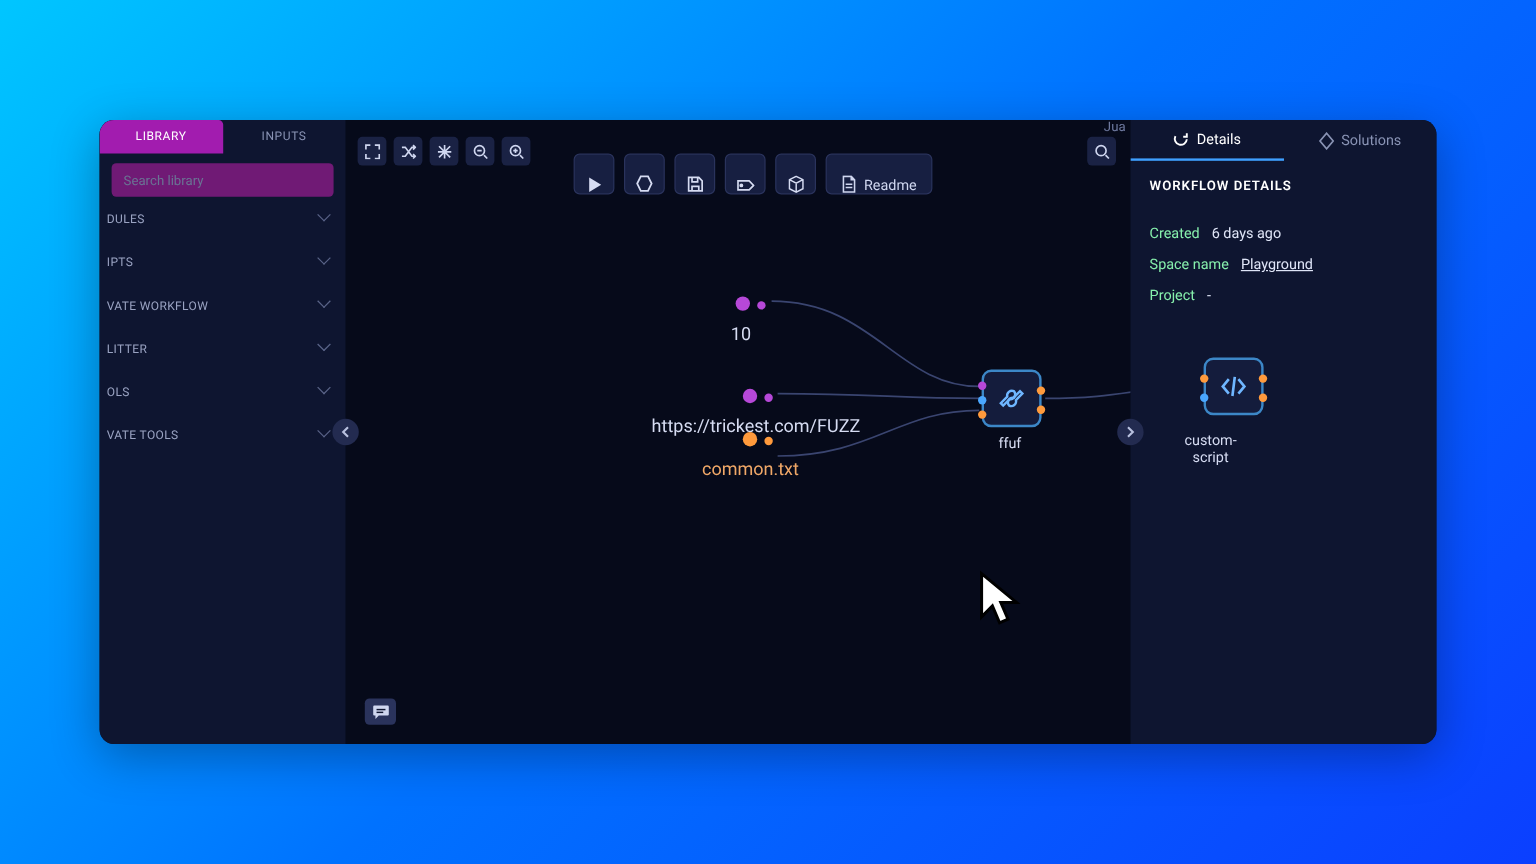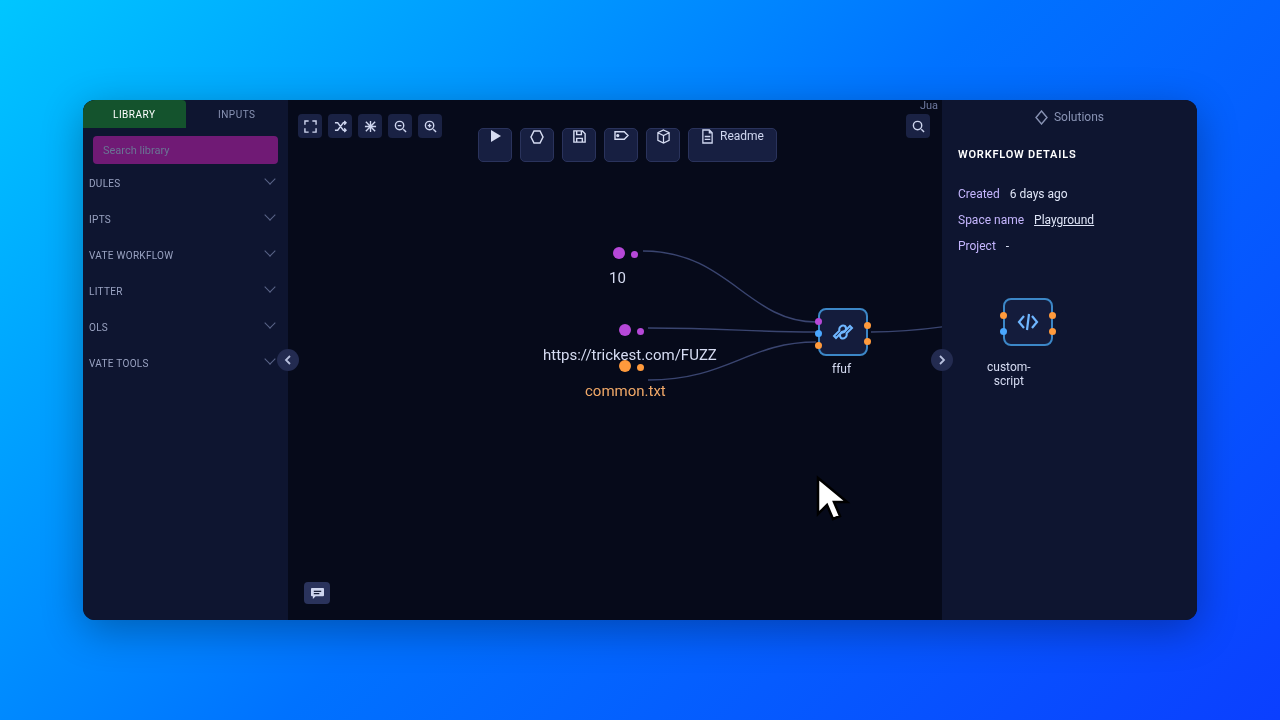--- a/index.html
+++ b/index.html
@@ -3,34 +3,34 @@
 <meta charset="utf-8">
 <style>
   *{box-sizing:border-box;margin:0;padding:0;font-family:-apple-system,BlinkMacSystemFont,"Segoe UI",Roboto,sans-serif}
   body{width:1280px;height:720px;overflow:hidden;background:linear-gradient(135deg,#00c6ff 0%,#0072ff 50%,#0b3fff 100%)}
   .app{position:absolute;left:83px;top:100px;width:1114px;height:520px;background:#0b1229;border-radius:12px;display:flex;box-shadow:0 10px 40px rgba(0,0,0,.3)}
 
   
   .sidebar{width:205px;flex:none;background:#0e1530;display:flex;flex-direction:column;border-top-left-radius:12px;border-bottom-left-radius:12px;overflow:hidden}
   .side-tabs{display:flex;height:28px;margin-top:0}
   .side-tab{flex:1;display:flex;align-items:center;justify-content:center;font-size:10px;letter-spacing:.5px;color:#8993b4;cursor:pointer}
-  .side-tab.active{color:#fff;background:#14532d;border-radius:4px 4px 0 0}
+  .side-tab.active{color:#fff;background:#a21caf;border-radius:4px 4px 0 0}
   .search-wrap{padding:8px 10px}
   .search-input{width:100%;height:28px;background:#701a75;border:none;border-radius:4px;color:#cfd6ef;font-size:11px;padding:0 10px;outline:none}
   .search-input::placeholder{color:#6a7494}
   .cats{display:flex;flex-direction:column;margin-top:6px}
   .cat{height:36px;display:flex;align-items:flex-start;justify-content:space-between;padding:0 14px 0 6px;color:#9aa3c2;font-size:10px;letter-spacing:.3px;cursor:pointer}
   .chev{width:8px;height:8px;border-right:1.5px solid #5a6488;border-bottom:1.5px solid #5a6488;transform:rotate(45deg);margin-top:-3px}
 
   
   .center{flex:1;position:relative;background:#060a1a}
   .toolbar1{position:absolute;left:10px;top:14px;display:flex;gap:6px}
   .tbtn{width:24px;height:24px;border-radius:4px;background:#1a2244;display:flex;align-items:center;justify-content:center;cursor:pointer;color:#cfd6ef}
   .toolbar2{position:absolute;left:190px;top:28px;display:flex;gap:8px;align-items:center}
-  .t2btn{width:34px;height:34px;border-radius:5px;background:#171f41;border:1px solid #2a335c;display:flex;align-items:flex-start;justify-content:center;cursor:pointer;color:#d6dcf2}
+  .t2btn{width:34px;height:34px;border-radius:5px;background:#171f41;border:1px solid #2a335c;display:flex;align-items:flex-end;justify-content:center;cursor:pointer;color:#d6dcf2}
   .play svg{margin-left:2px}
   .readme-btn{width:auto;padding:0 12px;gap:6px;font-size:12px;color:#cfd6ef}
   .mag-tr{position:absolute;right:12px;top:14px}
   .pane-btn{position:absolute;top:50%;transform:translateY(-50%);width:22px;height:22px;border-radius:50%;background:#232b50;display:flex;align-items:center;justify-content:center;cursor:pointer;color:#b8c0de}
   .pane-left{left:-11px}
   .pane-right{right:-11px}
   .feedback{position:absolute;left:16px;bottom:16px;width:26px;height:22px;border-radius:4px;background:#2a335c;display:flex;align-items:center;justify-content:center;color:#cfd6ef;cursor:pointer}
 
   
   .node-box{position:absolute;width:50px;height:48px;border:2px solid #3c87c7;border-radius:8px;background:#141c3c;display:flex;align-items:center;justify-content:center}
@@ -49,21 +49,21 @@
   .cursor{position:absolute;left:527px;top:375px}
 
   
   .details{width:255px;flex:none;background:#0e1530;border-top-right-radius:12px;border-bottom-right-radius:12px;display:flex;flex-direction:column}
   .dtabs{display:flex;height:34px}
   .dtab{flex:1;display:flex;align-items:center;justify-content:center;gap:6px;font-size:12px;color:#8993b4;cursor:pointer}
   .dtab.active{color:#fff;border-bottom:2px solid #3fa0ff}
   .dcontent{padding:14px 16px}
   .dtitle{font-size:11px;letter-spacing:.8px;color:#fff;font-weight:600;margin-bottom:26px}
   .drow{display:flex;gap:10px;font-size:12px;margin-bottom:12px}
-  .dlabel{color:#c4b5fd}
+  .dlabel{color:#86efac}
   .dval{color:#dfe5f7}
   .dlink{color:#dfe5f7;text-decoration:underline}
   .corner-txt{position:absolute;right:4px;top:-1px;font-size:11px;color:#6f7aa0}
 
   svg{display:block}
 </style>
 </head>
 <body>
 
 <div class="app">
@@ -242,20 +242,26 @@
         </svg>
     </div>
 
     <svg class="cursor" width="38" height="50" viewBox="0 0 38 50">
         <path d="M3 3l0 36 9-9 6 14 7-3-6-14 13 0z" fill="#fff" stroke="#000" stroke-width="2.5"></path>
       </svg>
   </div>
 
   <div class="details">
     <div class="dtabs">
+      <div class="dtab active">
+        <svg width="14" height="14" viewBox="0 0 14 14" fill="none" stroke="currentColor" stroke-width="1.6">
+            <path d="M12 7A5 5 0 112.5 4.5M12 2v3H9"></path>
+          </svg>
+        <span>Details</span>
+      </div>
       <div class="dtab">
         <svg width="13" height="15" viewBox="0 0 13 15" fill="none" stroke="currentColor" stroke-width="1.4">
             <path d="M6.5 1L12 7.5 6.5 14 1 7.5z"></path>
           </svg>
         <span>Solutions</span>
       </div>
     </div>
     <div class="dcontent">
       <div class="dtitle">WORKFLOW DETAILS</div>
       <div class="drow">

